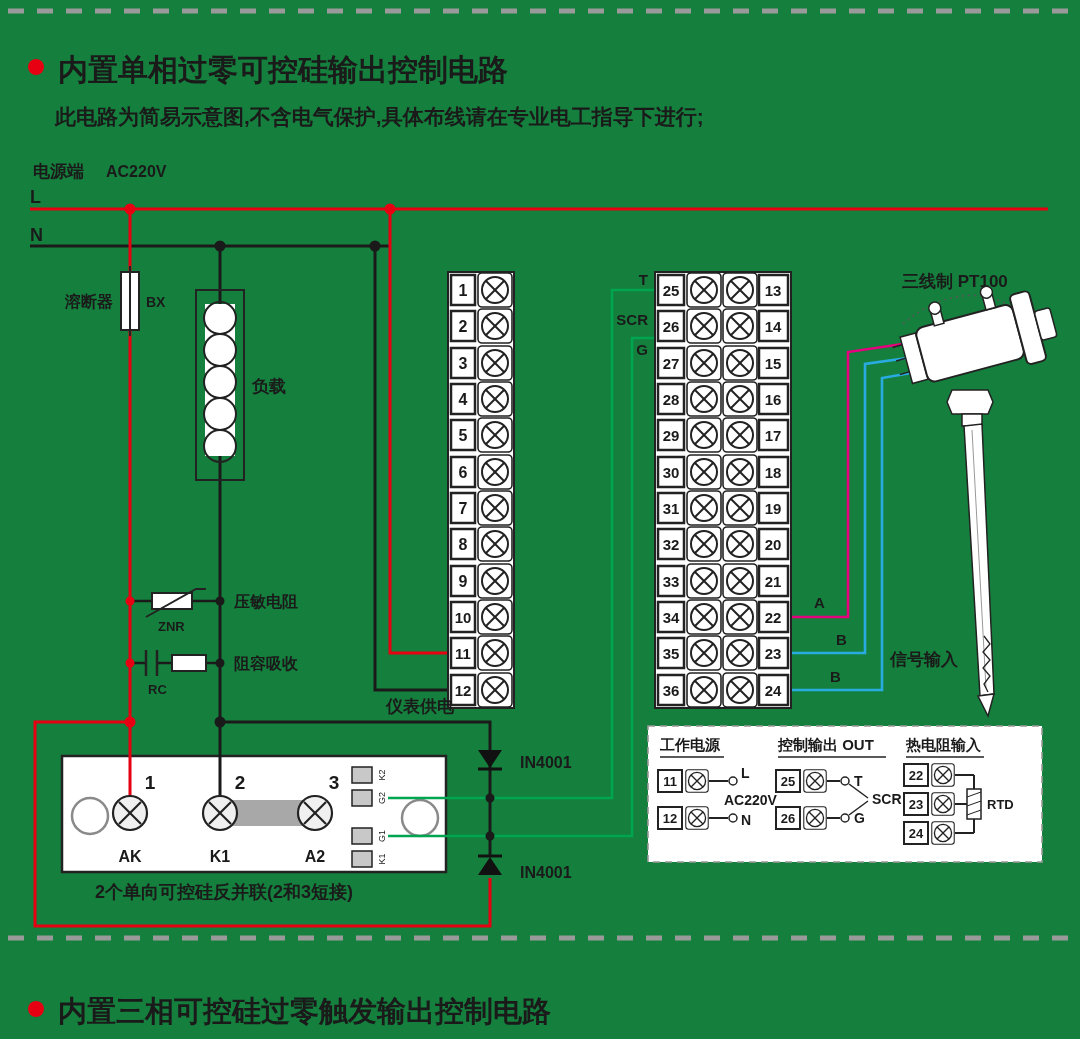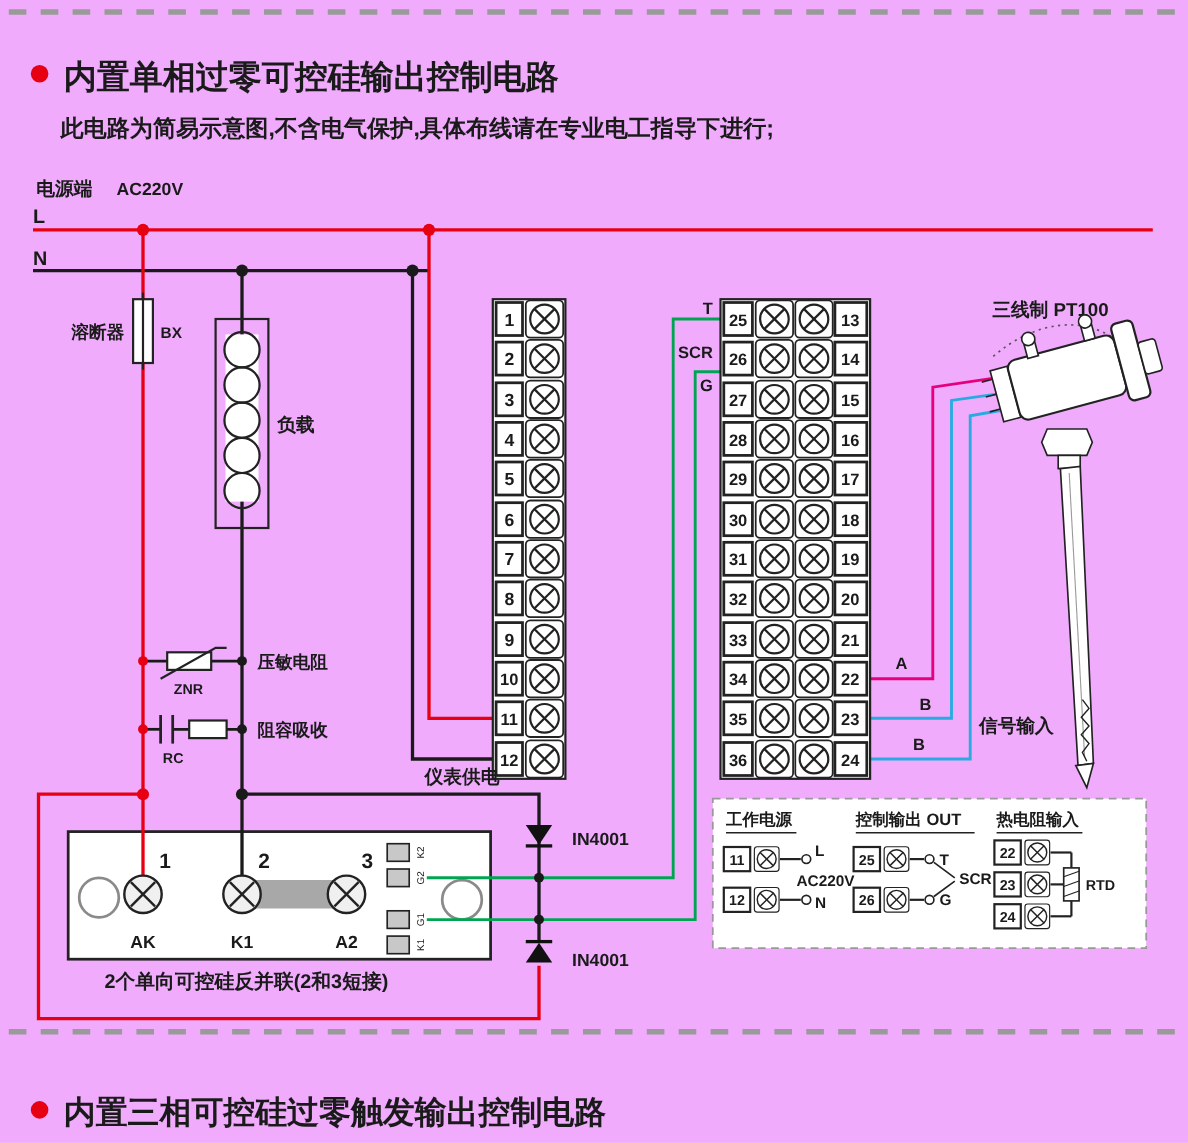--- a/index.html
+++ b/index.html
@@ -1,16 +1,16 @@
 <!DOCTYPE html>
 <html><head>
 <meta charset="utf-8">
 <style>
   html,body{margin:0;padding:0;background:#fff;}
-  .page{width:1080px;height:1039px;position:relative;background:#f0abfc;overflow:hidden;
+  .page{width:1080px;height:1039px;position:relative;background:#15803d;overflow:hidden;
         font-family:"Liberation Sans","DejaVu Sans",sans-serif;}
   svg{display:block;}
   svg text{fill:#1a1a1a;font-family:"Liberation Sans","DejaVu Sans",sans-serif;}
 </style>
 </head>
 <body>
 
 <div class="page">
 <svg viewBox="0 0 1080 1039" width="1080" height="1039">
 

